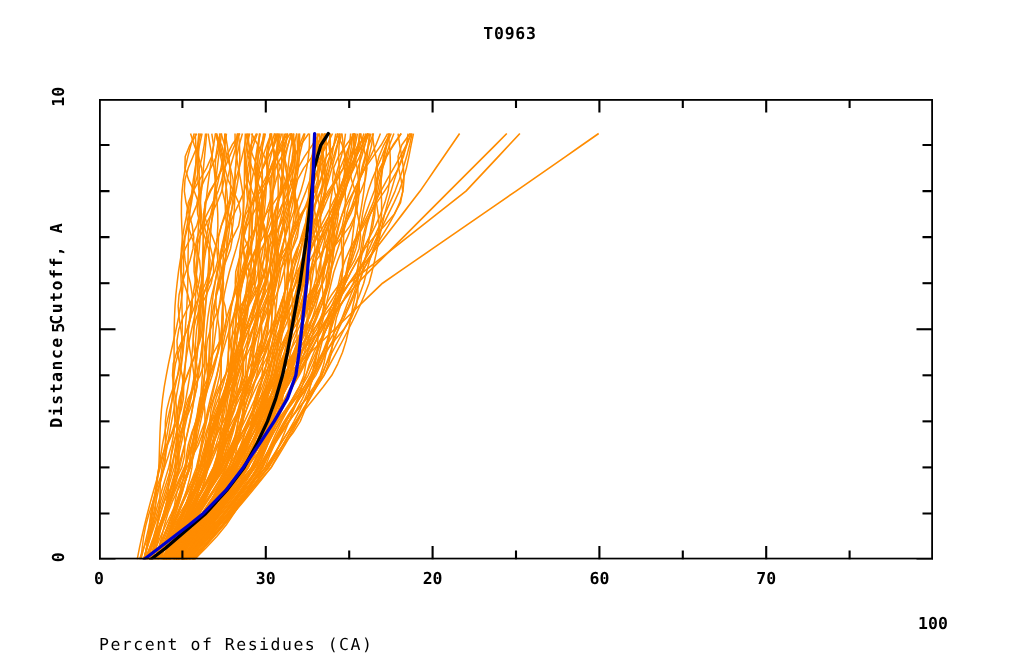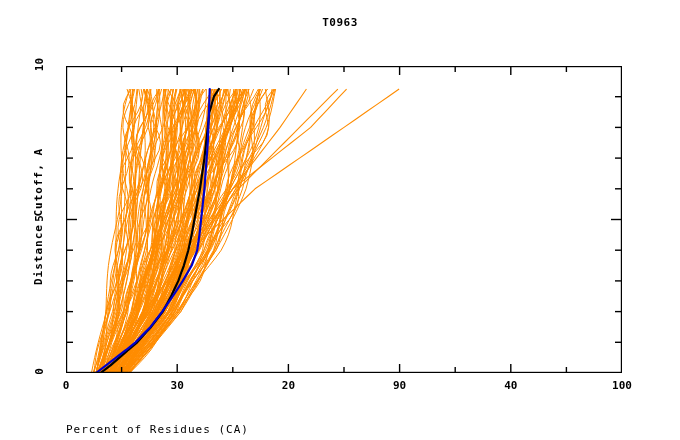--- a/index.html
+++ b/index.html
@@ -252,20 +252,20 @@
       </svg>
   </div>
 
   <div id="xlabel">Percent of Residues (CA)</div>
   <div id="ylabel">Distance Cutoff, A</div>
 
   <div id="tick-labels">
       <div class="xtick-label" style="left: 66px;">0</div>
       <div class="xtick-label" style="left: 177.2px;">30</div>
       <div class="xtick-label" style="left: 288.4px;">20</div>
-      <div class="xtick-label" style="left: 399.6px;">90</div>
-      <div class="xtick-label" style="left: 510.8px;">40</div>
-      <div class="xtick-label" style="left: 622px;">100</div>
+      <div class="xtick-label" style="left: 399.6px;">60</div>
+      <div class="xtick-label" style="left: 510.8px;">70</div>
+      <div class="xtick-label" style="left: 622px; margin-top: 30px;">100</div>
       <div class="ytick-label" style="left: 24px; top: 365px;">0</div>
       <div class="ytick-label" style="left: 24px; top: 211.5px;">5</div>
       <div class="ytick-label" style="left: 24px; top: 58px;">10</div>
     </div>
 </div>
 
 </body></html>

